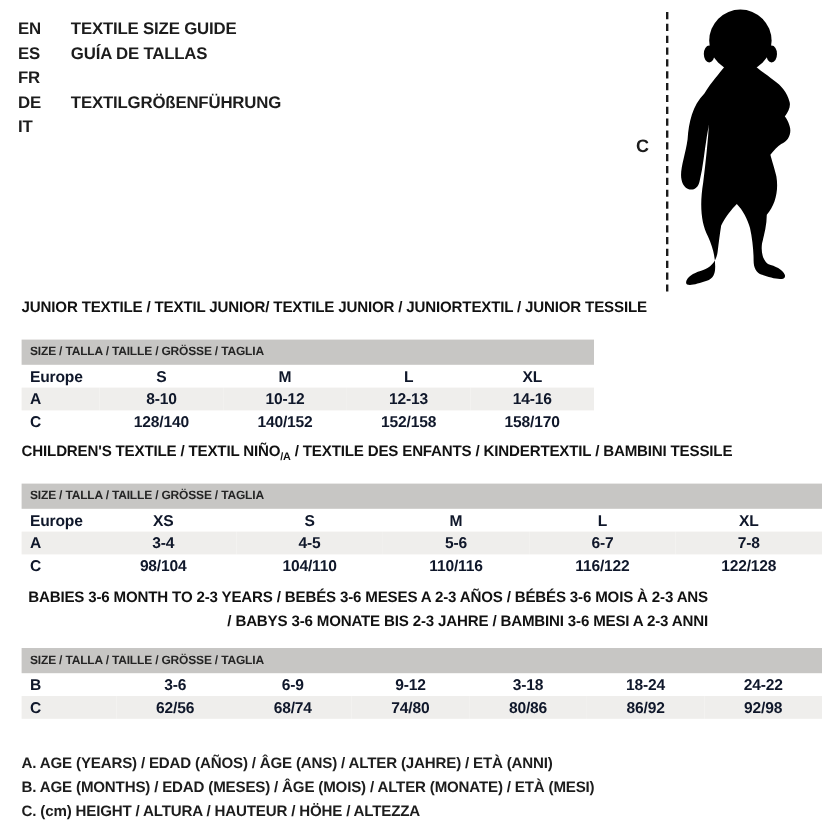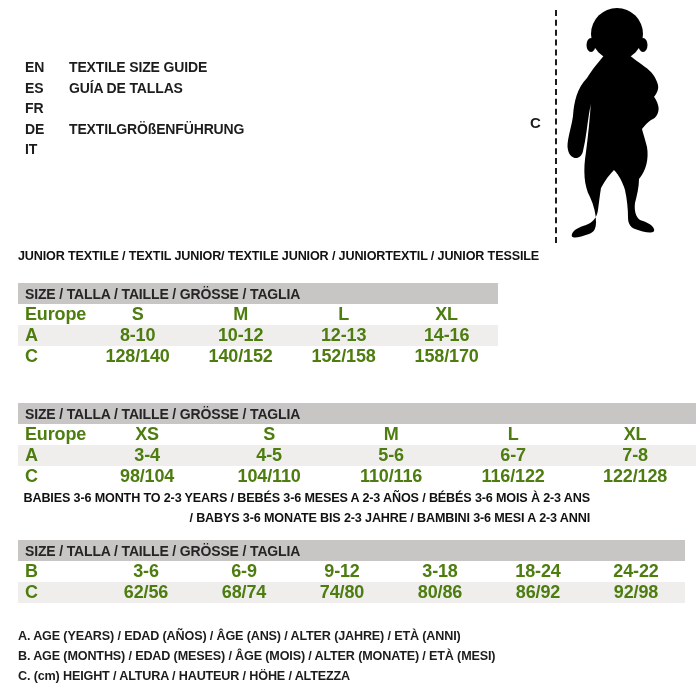--- a/index.html
+++ b/index.html
@@ -2,37 +2,37 @@
 <html><head>
 <meta charset="utf-8">
 <style>
   html,body { margin:0; padding:0; background:#ffffff; }
   .page {
     position:relative; width:700px; height:700px; background:#ffffff;
     font-family:"Liberation Sans", sans-serif; color:#1c1c1c; overflow:hidden;
     font-weight:700; letter-spacing:-0.15px;
   }
   
-  .lang-block { position:absolute; left:25px; top:13px;margin-top:44px; }
+  .lang-block { position:absolute; left:15px; top:13px; }
   .lang-row { display:flex; height:20.5px; align-items:center; font-size:14px; }
   .lang-code { display:inline-block; width:44px; }
   .lang-label { display:inline-block; }
   
   .measure-line { position:absolute; left:555px; top:10px; height:233px; width:0;
     border-left:2.5px dashed #1b1b1b; }
   .c-label { position:absolute; left:530px; top:114px; font-size:15px; }
   .toddler { position:absolute; left:561px; top:4px; }
   
   .section { position:absolute; left:18px; }
   .section-title { font-size:12.6px; margin-bottom:0; color:#111;text-align:right; }
   .title-sub { font-size:9px; vertical-align:-3px; }
   table { border-collapse:collapse; table-layout:fixed; margin-top:0; }
-  th.size-bar { background:#c7c6c4; text-align:left; font-size:14px; font-weight:700;
+  th.size-bar { background:#c7c6c4; text-align:left; font-size:10px; font-weight:700;
     height:21px; padding:0 0 0 7px; color:#252525; }
-  td { font-size:18px; font-weight:700; text-align:center; height:19px; padding:0; color:#4d7c0f;margin-top:24px; }
+  td { font-size:13px; font-weight:700; text-align:center; height:19px; padding:0; color:#0f172a;margin-top:24px; }
   td.rowlabel { text-align:left; padding-left:7px; }
   tbody tr:nth-child(even) { background:#efeeec; }
   
   .footnotes { position:absolute; left:18px; top:626px; }
   .footnote { font-size:12.6px; height:20px; line-height:20px; }
   .babies-title { width:572px; line-height:19.5px; }
 </style>
 </head>
 <body>
 
@@ -137,20 +137,25 @@
           <td class="rowlabel">C</td>
           <td>128/140</td>
           <td>140/152</td>
           <td>152/158</td>
           <td>158/170</td>
         </tr>
       </tbody>
     </table>
   </div>
 
+  <div class="section" style="top:369px;">
+    <div class="section-title">
+      <span>CHILDREN'S TEXTILE / TEXTIL NIÑO</span><span class="title-sub">/A</span><span> / TEXTILE DES ENFANTS / KINDERTEXTIL / BAMBINI TESSILE</span>
+    </div>
+  </div>
   <div class="section" style="top:403px;">
     <table>
       <colgroup>
           <col style="width:57px">
           <col style="width:122px">
           <col style="width:122px">
           <col style="width:122px">
           <col style="width:122px">
           <col style="width:122px">
         </colgroup>

